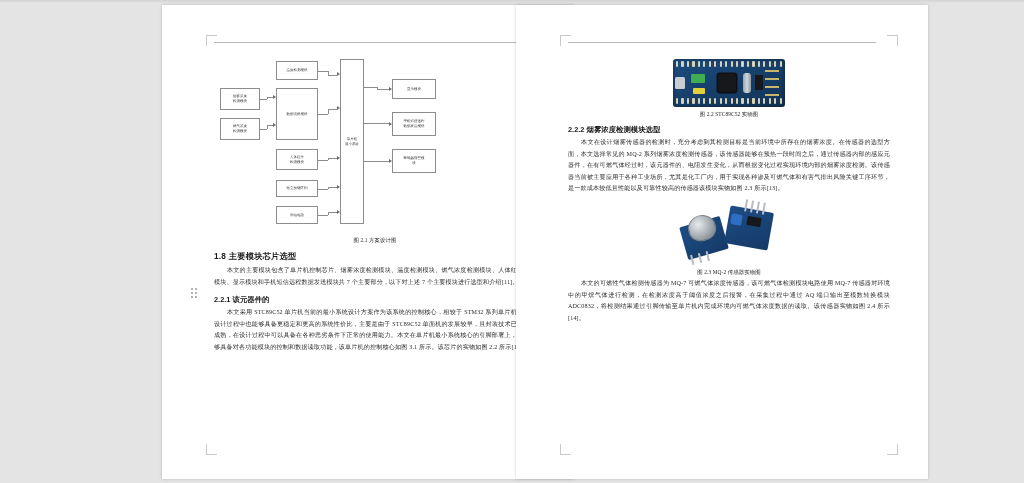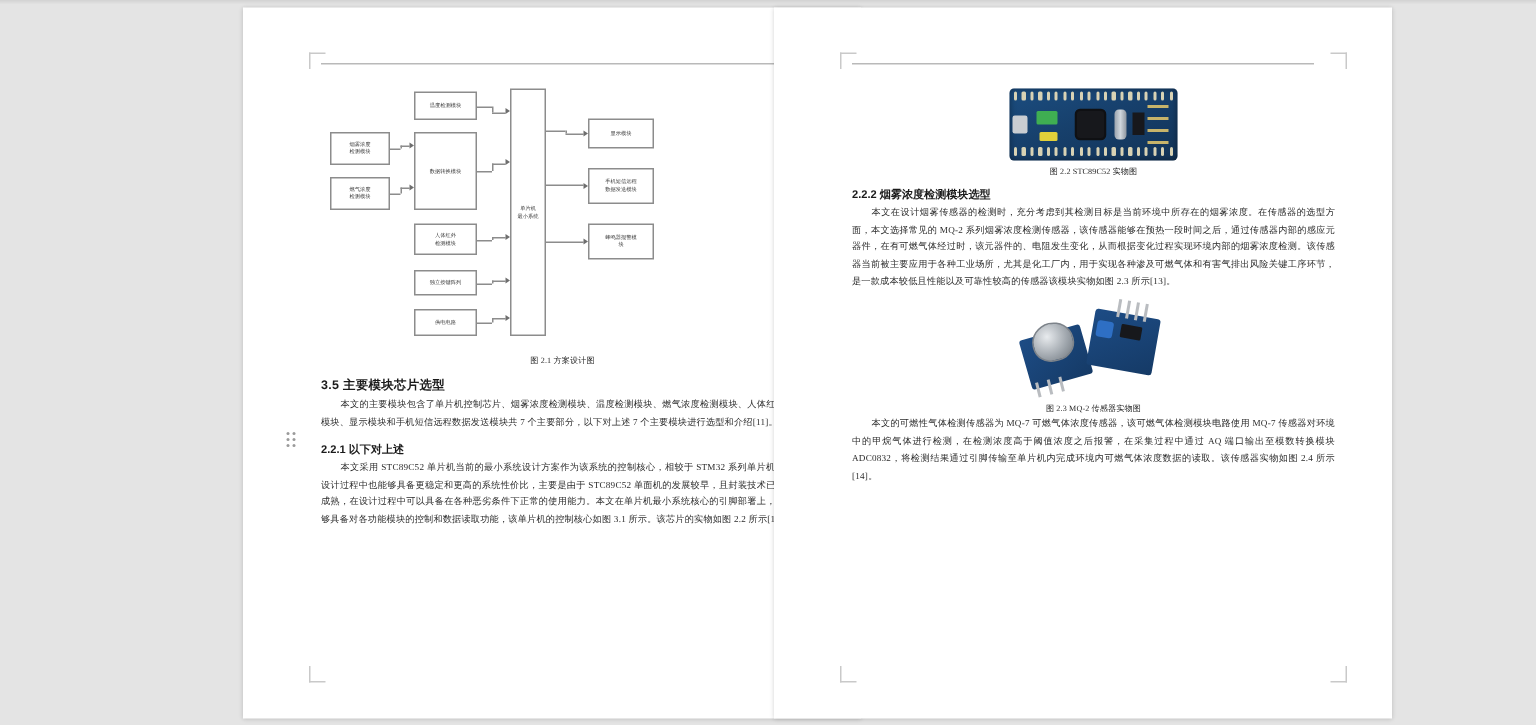--- a/index.html
+++ b/index.html
@@ -234,24 +234,24 @@
           <div class="dline" style="left: 162.6px; top: 32.05px; width: 0.8px; height: 1.95px;"></div>
           <div class="dline" style="left: 162.6px; top: 34px; width: 12.4px;"></div>
           <div class="darrow" style="left: 174.6px; top: 31.8px;"></div>
           <div class="dline" style="left: 150px; top: 68.35px; width: 25px;"></div>
           <div class="darrow" style="left: 174.6px; top: 66.8px;"></div>
           <div class="dline" style="left: 150px; top: 106.3px; width: 25px;"></div>
           <div class="darrow" style="left: 174.6px; top: 103.8px;"></div>
         </div>
       <div class="figcap">图 2.1 方案设计图</div>
 
-      <h2 class="sec">3.5 主要模块芯片选型</h2>
+      <h2 class="sec">1.8 主要模块芯片选型</h2>
       <p class="body">本文的主要模块包含了单片机控制芯片、烟雾浓度检测模块、温度检测模块、燃气浓度检测模块、人体红外检测模块、显示模块和手机短信远程数据发送模块共 7 个主要部分，以下对上述 7 个主要模块进行选型和介绍[11]。</p>
 
-      <h3 class="sec3">2.2.1 以下对上述</h3>
+      <h3 class="sec3">2.2.1 该元器件的</h3>
       <p class="body">本文采用 STC89C52 单片机当前的最小系统设计方案作为该系统的控制核心，相较于 STM32 系列单片机同时在设计过程中也能够具备更稳定和更高的系统性价比，主要是由于 STC89C52 单面机的发展较早，且封装技术已经十分成熟，在设计过程中可以具备在各种恶劣条件下正常的使用能力。本文在单片机最小系统核心的引脚部署上，基本能够具备对各功能模块的控制和数据读取功能，该单片机的控制核心如图 3.1 所示。该芯片的实物如图 2.2 所示[12]。</p>
     </div>
   </div>
 
   <div class="page" id="page-right">
     <div class="cmark tl" style="left:44px;  top:30px;"></div>
     <div class="cmark tr" style="right:30px; top:30px;"></div>
     <div class="cmark bl" style="left:44px;  bottom:24px;"></div>
     <div class="cmark br" style="right:30px; bottom:24px;"></div>
     <div class="headrule"></div>

